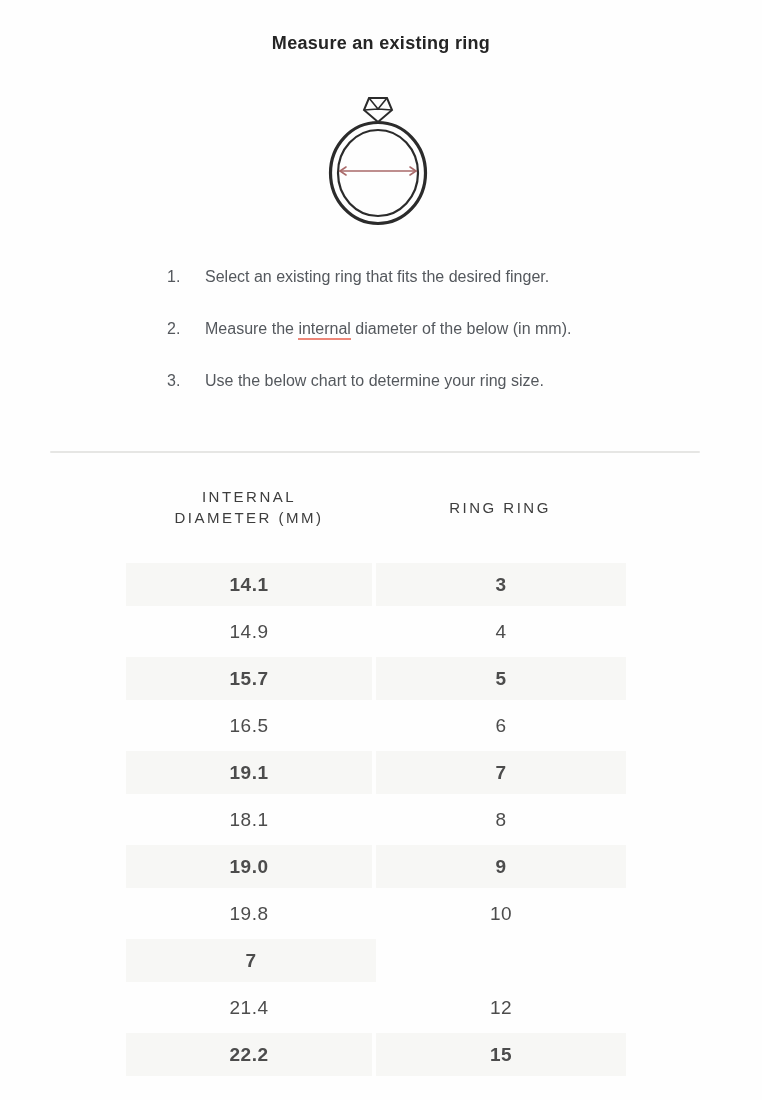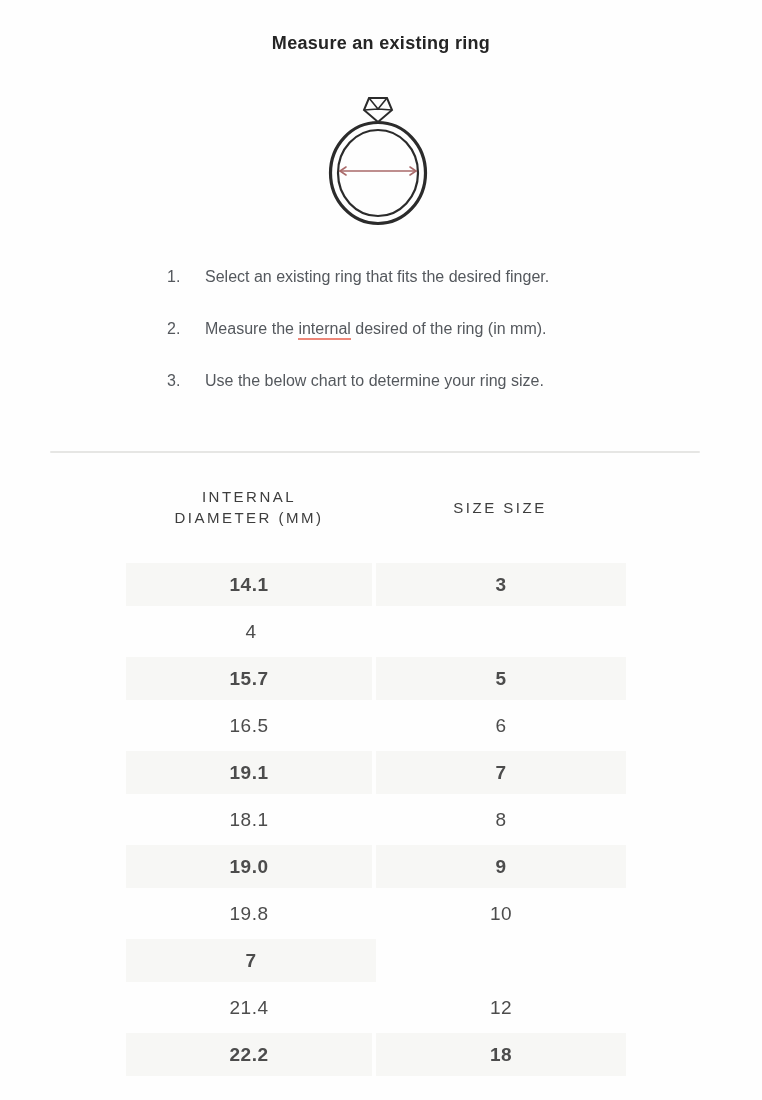--- a/index.html
+++ b/index.html
@@ -69,42 +69,43 @@
     </g>
   </svg>
 
   <ol class="steps">
     <li class="step">
       <span class="step-num">1.</span>
       <span>Select an existing ring that fits the desired finger.</span>
     </li>
     <li class="step">
       <span class="step-num">2.</span>
-      <span><span>Measure the </span><span class="underlined-word">internal</span><span> desired of the ring (in mm).</span></span>
+      <span><span>Measure the </span><span class="underlined-word">internal</span><span> diameter of the below (in mm).</span></span>
     </li>
     <li class="step">
       <span class="step-num">3.</span>
       <span>Use the below chart to determine your ring size.</span>
     </li>
   </ol>
 
   <div class="divider"></div>
 
   <div class="col-header left">
     <div>INTERNAL</div>
     <div>DIAMETER (MM)</div>
   </div>
-  <div class="col-header right">SIZE SIZE</div>
+  <div class="col-header right">RING RING</div>
 
   <div class="size-table">
       <div class="trow alt">
         <div class="tcell c1">14.1</div>
         <div class="tcell c2">3</div>
       </div>
       <div class="trow">
+        <div class="tcell c1">14.9</div>
         <div class="tcell c2">4</div>
       </div>
       <div class="trow alt">
         <div class="tcell c1">15.7</div>
         <div class="tcell c2">5</div>
       </div>
       <div class="trow">
         <div class="tcell c1">16.5</div>
         <div class="tcell c2">6</div>
       </div>
@@ -126,17 +127,17 @@
       </div>
       <div class="trow alt">
         <div class="tcell c2">7</div>
       </div>
       <div class="trow">
         <div class="tcell c1">21.4</div>
         <div class="tcell c2">12</div>
       </div>
       <div class="trow alt">
         <div class="tcell c1">22.2</div>
-        <div class="tcell c2">18</div>
+        <div class="tcell c2">15</div>
       </div>
     </div>
 
 </div>
 
 </body></html>

